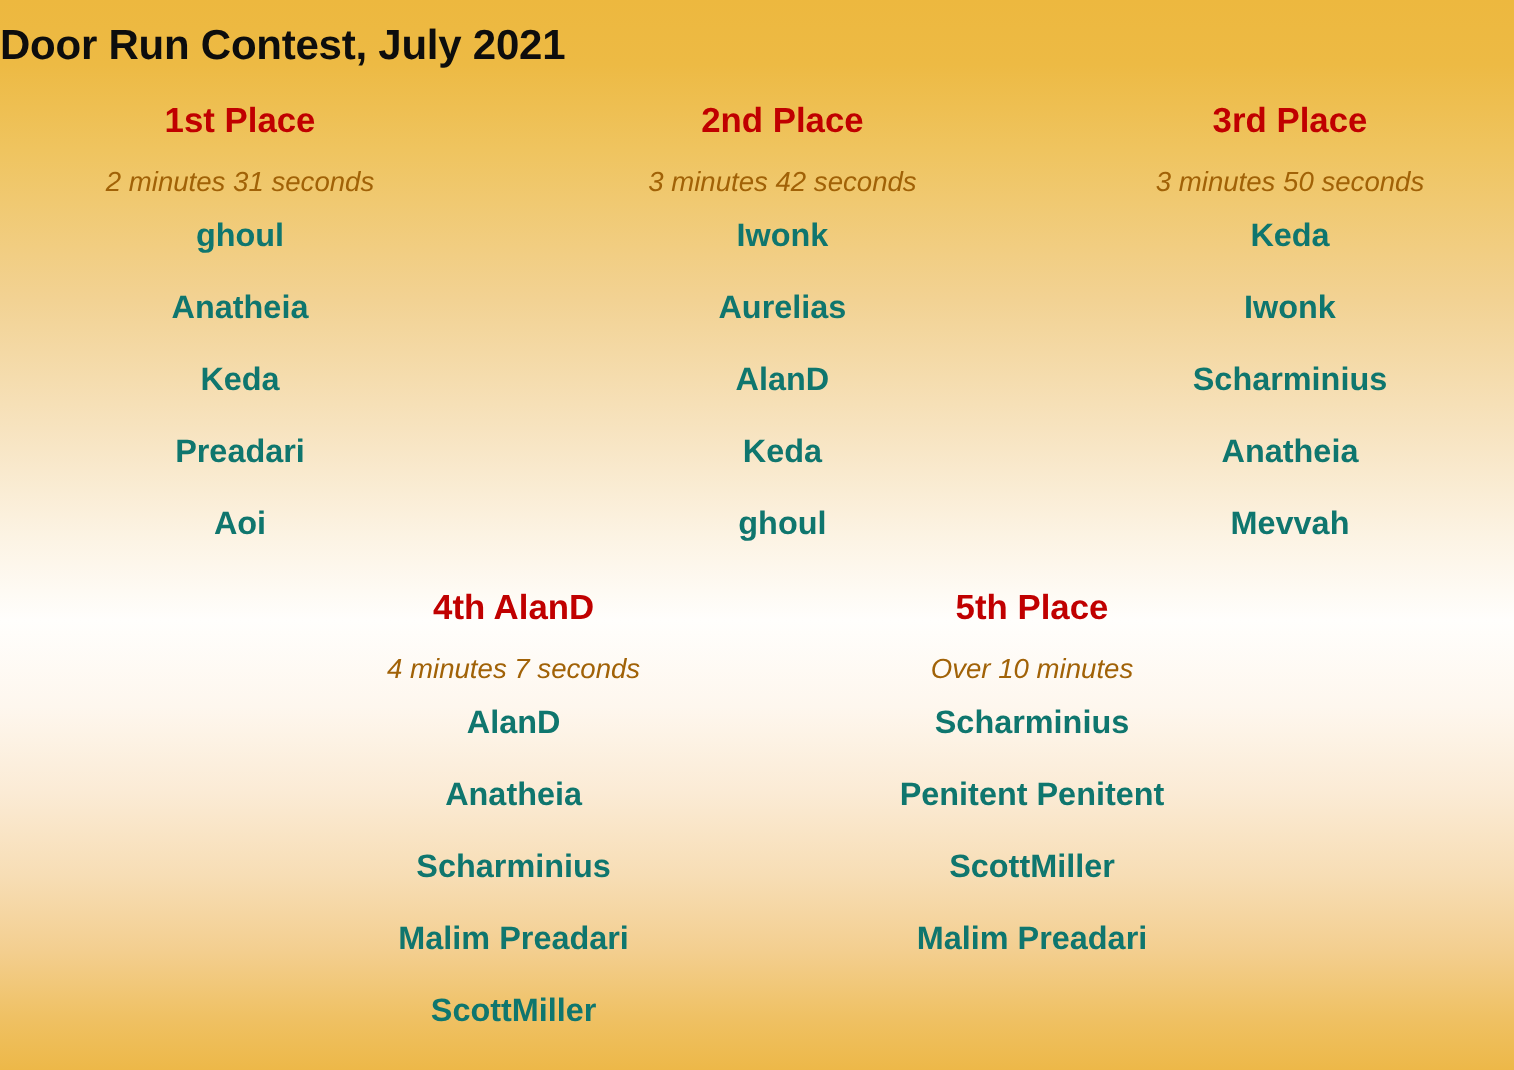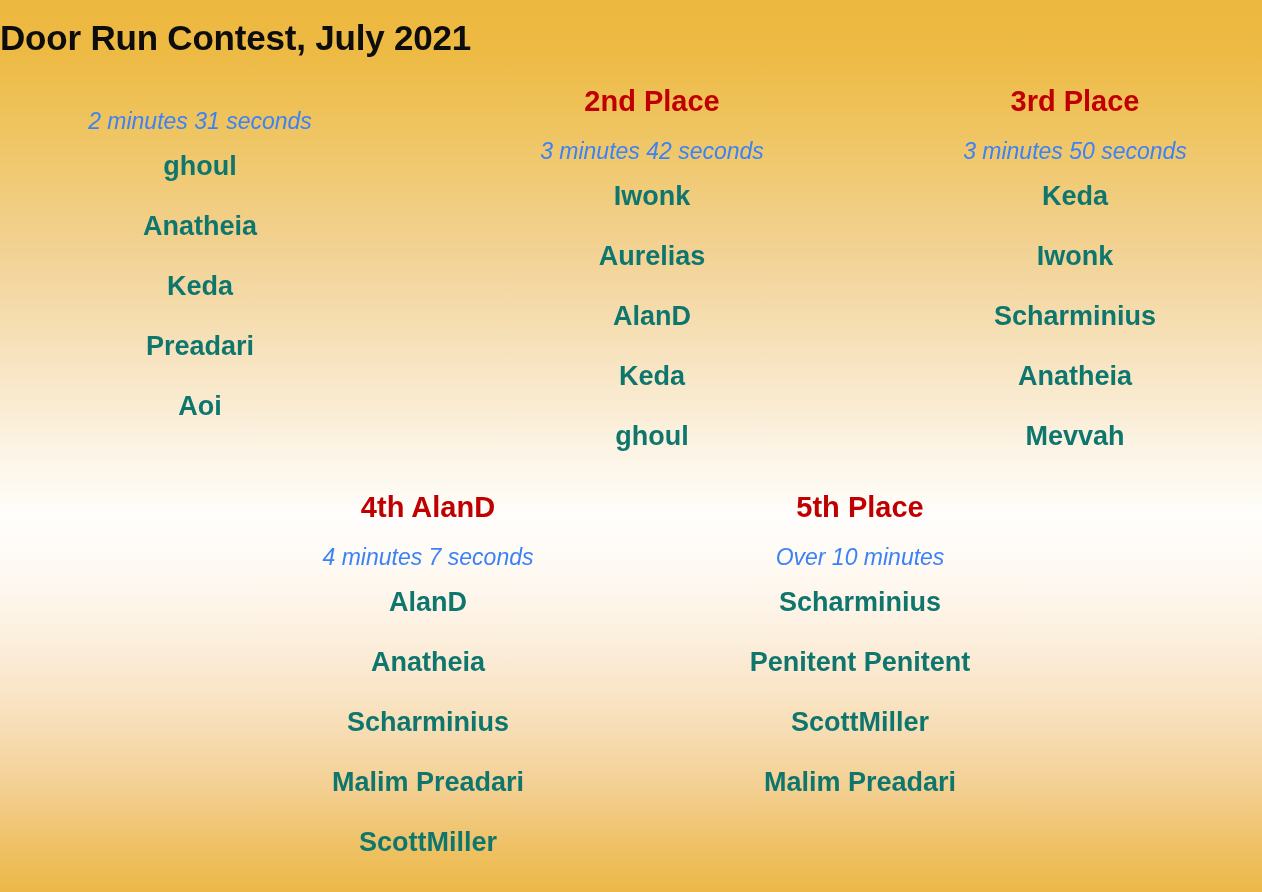--- a/index.html
+++ b/index.html
@@ -54,21 +54,21 @@
   .place-head {
     font-size: 29px;
     font-weight: bold;
     color: #C00000;
     line-height: 1.05;
     white-space: nowrap;
   }
   .place-time {
     font-size: 23px;
     font-style: italic;
-    color: #3b82f6;
+    color: #a16207;
     white-space: nowrap;
     margin-top: 22px;
   }
   .names {
     margin-top: 18px;
   }
   .name {
     font-size: 27px;
     font-weight: bold;
     color: #0f766e;
@@ -90,20 +90,21 @@
   .c5 { left: 660px; width: 400px; }
 </style>
 </head>
 <body>
 
 <div id="slide">
 
   <div class="title">Door Run Contest, July 2021</div>
 
   <div class="col row-top c1">
+    <div class="place-head">1st Place</div>
     <div class="place-time">2 minutes 31 seconds</div>
     <div class="names">
       <div class="name">ghoul</div>
       <div class="name">Anatheia</div>
       <div class="name">Keda</div>
       <div class="name">Preadari</div>
       <div class="name">Aoi</div>
     </div>
   </div>
 

